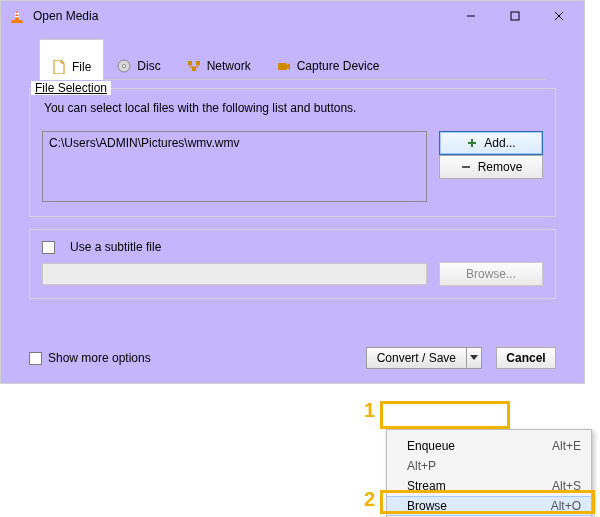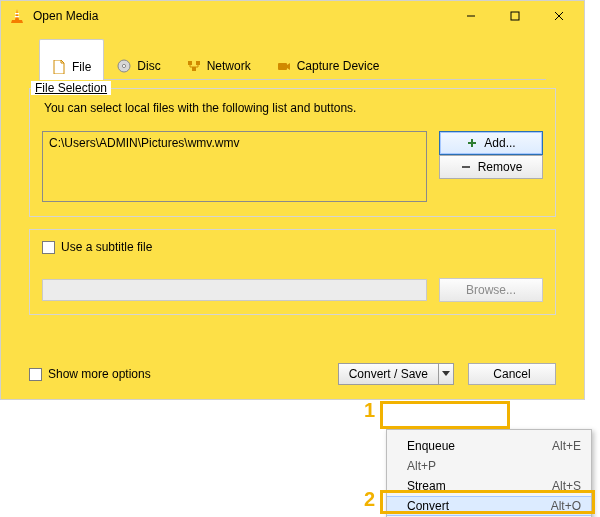--- a/index.html
+++ b/index.html
@@ -1,38 +1,38 @@
 <!DOCTYPE html>
 <html><head>
 <meta charset="utf-8">
 <style>
   * { box-sizing: border-box; font-family: "Segoe UI", Tahoma, sans-serif; font-size: 12px; }
   body { margin: 0; background: #fff; width: 600px; height: 517px; position: relative; overflow: hidden; }
-  .window { width: 585px; border: 1px solid #d0d0d0; background: #fde047; position: absolute; left: 0; top: 0; }
+  .window { width: 585px; border: 1px solid #d0d0d0; background: #c4b5fd; position: absolute; left: 0; top: 0; }
   .titlebar { display: flex; align-items: center; height: 30px; padding: 0 4px 0 8px; }
   .titlebar .app-icon { width: 16px; height: 16px; margin-right: 8px; display:flex; align-items:center; justify-content:center;}
   .titlebar .title { flex: 1; color: #000; }
   .win-btns { display: flex; gap: 14px; align-items: center; margin-right: 6px; }
   .win-btn { width: 30px; height: 20px; display:flex; align-items:center; justify-content:center; color:#000; }
   .content { padding: 8px 18px 14px 18px; }
   .tabs-wrap { padding: 0 20px; }
   .tabs { display: flex; border-bottom: 1px solid #ccc; }
   .tab { display: flex; align-items: center; gap: 6px; padding: 19px 12px 6px 12px; border: 1px solid transparent; border-bottom: none; position: relative; color: #000; }
   .tab .ticon { width:14px; height:14px; display:flex; align-items:center; justify-content:center; }
   .tab.active { border-color: #ccc; background: #fff; border-top-left-radius: 2px; border-top-right-radius: 2px; margin-bottom: -1px; }
   .groupbox { border: 1px solid #d4d4d4; margin: 8px 10px 0 10px; padding: 10px 12px 14px 12px; position: relative; }
   .groupbox .legend { position: absolute; top: -8px; left: 1px; background: #fff; padding: 0 4px; color: #000; text-decoration: underline; }
   .fs-row { display: flex; gap: 12px; margin-top: 16px; }
   .file-list { flex: 1; border: 1px solid #8a8a8a; height: 71px; padding: 4px 6px; font-size: 12px; color: #000; overflow:auto;}
   .fs-btns { display: flex; flex-direction: column; width: 104px; }
   .btn { height: 24px; border: 1px solid #adadad; background: linear-gradient(#fdfdfd,#e9e9e9); display:flex; align-items:center; justify-content:center; gap:6px; padding: 0 8px; color:#000;}
   .btn.selected { border: 1px solid #2a6fb5; box-shadow: inset 0 0 0 1px #a6c8ff; background: linear-gradient(#f2f8ff,#dcebff);}
   .btn .bicon { width:12px; height:12px; display:flex; align-items:center; justify-content:center;}
   .subbox { border: 1px solid #d4d4d4; margin: 12px 10px 0 10px; padding: 10px 12px 12px 12px; }
-  .check-row { display: flex; align-items: center; gap: 6px; margin-bottom: 24px; }
+  .check-row { display: flex; align-items: center; gap: 15px; margin-bottom: 8px; }
   .ckbx { width: 13px; height: 13px; border: 1px solid #7a7a7a; background: #fff; }
   .subinput-row { display: flex; gap: 12px; align-items: center; }
   .subinput { flex: 1; height: 22px; border: 1px solid #c9c9c9; background: #ececec; }
   .btn.disabled { color: #8a8a8a; border-color:#c9c9c9; }
   .bottom-bar { margin: 48px 10px 0 10px; display:flex; align-items:center; }
   .bottom-bar .spacer { flex: 1; }
   .splitbtn { display:flex; height:22px; }
   .splitbtn .main { border:1px solid #9c9c9c; border-right:none; background: linear-gradient(#fdfdfd,#e4e4e4); padding:0 10px; display:flex; align-items:center; color:#000;}
   .splitbtn .dd { border:1px solid #9c9c9c; width:16px; background: linear-gradient(#fdfdfd,#e4e4e4); display:flex; align-items:center; justify-content:center;}
   .highlight-box { border: 3px solid #f2b200; position:absolute; pointer-events:none; }
@@ -175,42 +175,42 @@
       <span class="spacer"></span>
       <div class="splitbtn">
         <span class="main">Convert / Save</span>
         <span class="dd">
           <svg width="8" height="6">
               <path d="M0 0 L8 0 L4 5 Z" fill="#333"></path>
             </svg>
         </span>
       </div>
       <div class="cancel-area">
-        <div class="btn" style="width:88px; height:22px;">
+        <div class="btn" style="width:60px; height:22px;font-weight:bold;">
           <span>Cancel</span>
         </div>
       </div>
     </div>
   </div>
 </div>
 
 <div class="menu">
   <div class="menu-row">
     <span class="mlabel">Enqueue</span>
     <span class="maccel">Alt+E</span>
   </div>
   <div class="menu-row">
     <span class="maccel">Alt+P</span>
   </div>
   <div class="menu-row">
     <span class="mlabel">Stream</span>
     <span class="maccel">Alt+S</span>
   </div>
   <div class="menu-row hovered">
-    <span class="mlabel">Convert</span>
+    <span class="mlabel">Browse</span>
     <span class="maccel">Alt+O</span>
   </div>
 </div>
 
 <div class="highlight-box hbox1"></div>
 <div class="highlight-box hbox2"></div>
 <span class="callout c1">1</span>
 <span class="callout c2">2</span>
 
 </body></html>

